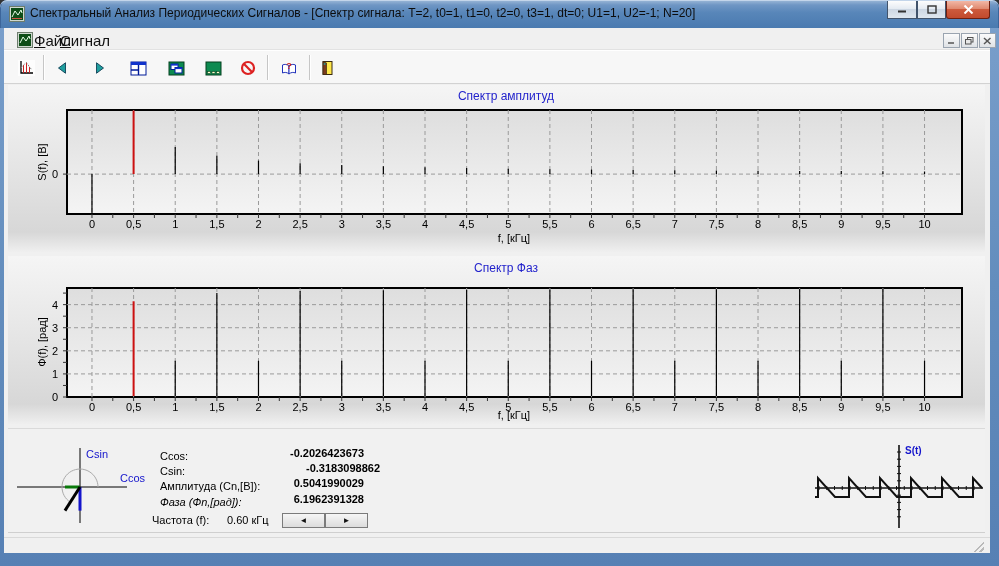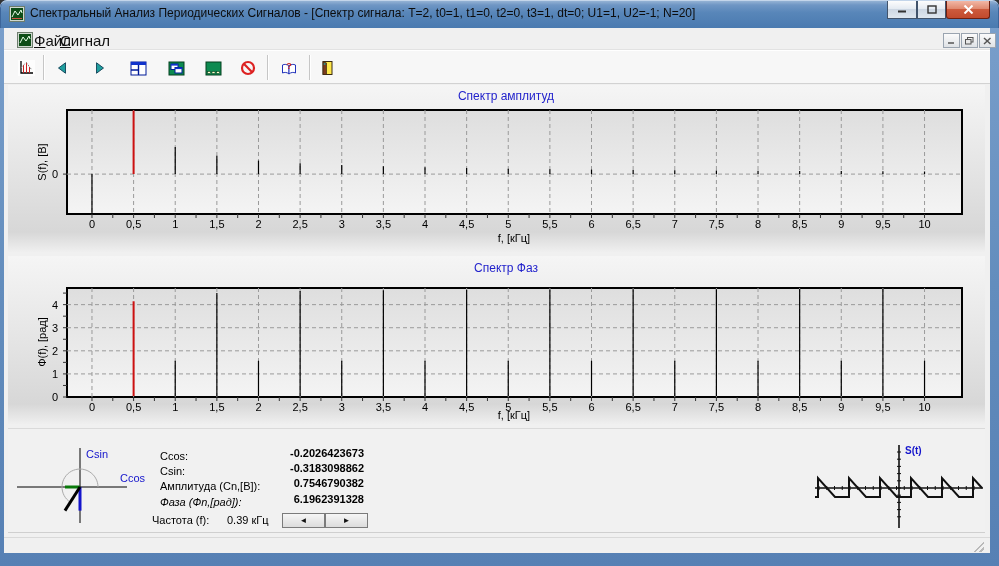--- a/index.html
+++ b/index.html
@@ -460,27 +460,27 @@
         <line x1="0" y1="0" x2="0" y2="23.619781025757273" stroke="#1515cc" stroke-width="3"></line>
         <line x1="0" y1="0" x2="-15.03681962036112" y2="23.619781025757273" stroke="#000" stroke-width="3"></line>
       </g>
     <text x="76" y="18" font-size="11" fill="#1515cc">Csin</text>
     <text x="110" y="42" font-size="11" fill="#1515cc">Ccos</text>
   </svg>
 
   <div class="abs info-label" style="left:160px;top:450px;">Ccos:</div>
   <div class="abs info-value" style="left:240px;top:447px;width:124px;">-0.2026423673</div>
   <div class="abs info-label" style="left:160px;top:465px;">Csin:</div>
-  <div class="abs info-value" style="left:240px;top:462px;width:124px;">-0.3183098862</div>
+  <div class="abs info-value" style="left:256px;top:462px;width:124px;">-0.3183098862</div>
   <div class="abs info-label" style="left:160px;top:480px;">Амплитуда (Cn,[В]):</div>
-  <div class="abs info-value" style="left:240px;top:477px;width:124px;">0.7546790382</div>
+  <div class="abs info-value" style="left:240px;top:477px;width:124px;">0.5041990029</div>
   <div class="abs info-label" style="left:160px;top:496px;font-style:italic;">Фаза (Фn,[рад]):</div>
   <div class="abs info-value" style="left:240px;top:493px;width:124px;">6.1962391328</div>
   <div class="abs info-label" style="left:152px;top:514px;">Частота (f):</div>
-  <div class="abs info-label" style="left:227px;top:514px;">0.39 кГц</div>
+  <div class="abs info-label" style="left:227px;top:514px;">0.60 кГц</div>
   <div class="abs freq-btn" style="left:282px;top:513px;">
       <span>◄</span>
     </div>
   <div class="abs freq-btn" style="left:325px;top:513px;">
       <span>►</span>
     </div>
 
   <svg class="abs" style="left:807px;top:440px;" width="178" height="92">
     <line x1="8" y1="48" x2="176" y2="48" stroke="#111" stroke-width="1.4"></line>
     <line x1="92" y1="5" x2="92" y2="88" stroke="#111" stroke-width="1.6"></line>

